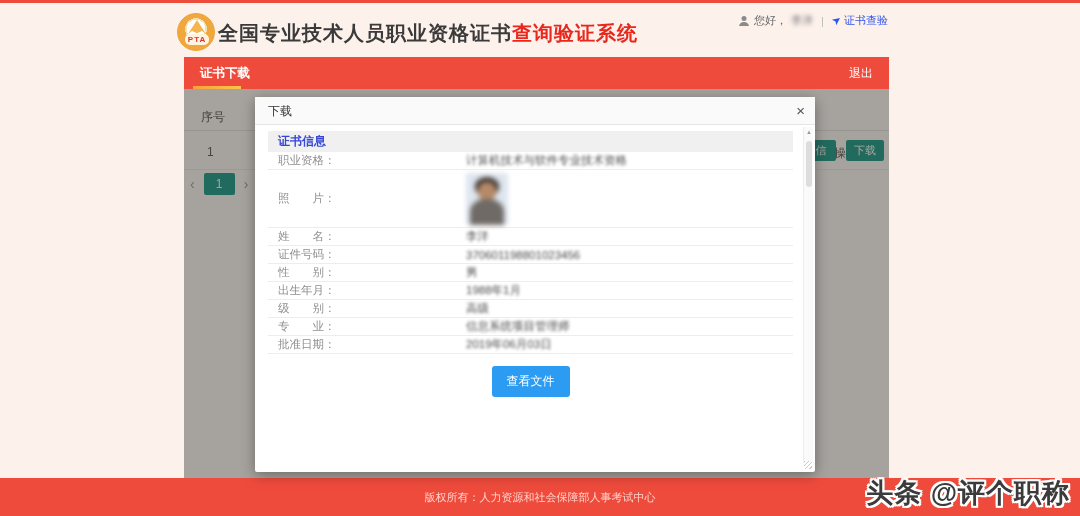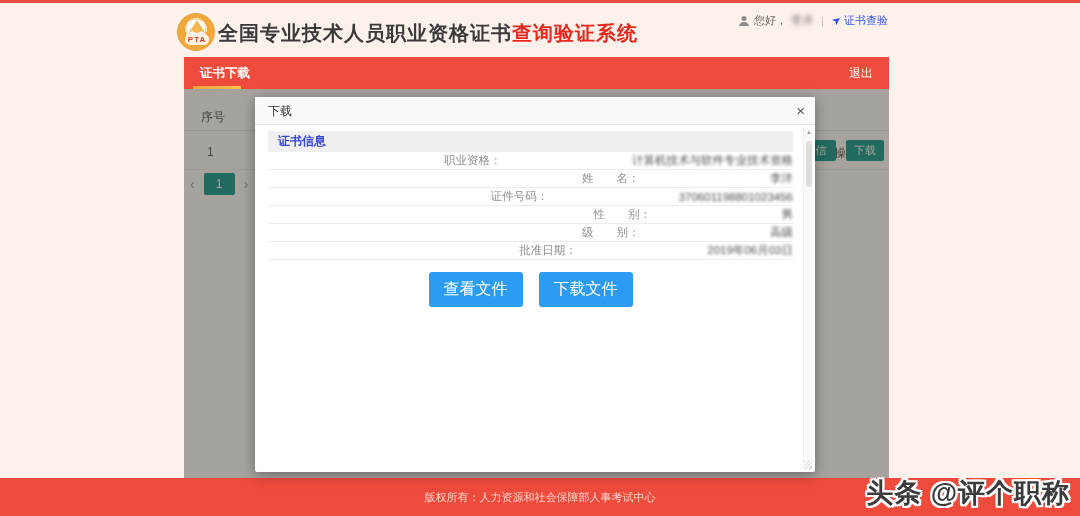--- a/index.html
+++ b/index.html
@@ -58,32 +58,32 @@
 
   
   .modal { position:absolute; left:71px; top:8px; width:560px; height:375px; background:#fff;
     border-radius:2px; box-shadow:0 3px 14px rgba(0,0,0,0.35); z-index:3; }
   .modal-titlebar { position:relative; height:28px; background:#fafafa; border-bottom:1px solid #e5e5e5; }
   .modal-title { position:absolute; left:13px; top:0; line-height:28px; font-size:12px; color:#333; }
   .modal-close { position:absolute; right:10px; top:0; line-height:28px; font-size:15px; color:#555; cursor:pointer; }
   .modal-body { position:absolute; left:13px; right:22px; top:34px; }
   .section-bar { height:21px; line-height:21px; background:#f0f0f0; padding-left:10px;
     color:#3646d6; font-size:12px; font-weight:bold; }
-  .frow { display:flex; align-items:center; border-bottom:1px solid #ededed; min-height:17px; padding:1px 0 1px 10px;justify-content:flex-end; }
+  .frow { display:flex; align-items:center; border-bottom:1px solid #ededed; min-height:17px; padding:1px 0 1px 10px; }
   .flabel { width:188px; font-size:11.5px; color:#8f8f8f; flex-shrink:0; }
   .fvalue { font-size:11.5px; color:#4a4a4a; filter:blur(1.8px); }
   .frow-photo { min-height:58px; }
   .photo { width:42px; height:52px; border-radius:2px; overflow:hidden; filter:blur(2.5px);
     background:linear-gradient(180deg,#dde5ee 0 100%); position:relative; }
   .photo .hair { position:absolute; left:9px; top:4px; width:24px; height:18px; border-radius:50% 50% 40% 40%; background:#3c332e; }
   .photo .face { position:absolute; left:12px; top:9px; width:18px; height:19px; border-radius:45%; background:#b58a68; }
   .photo .body { position:absolute; left:4px; top:26px; width:34px; height:28px; border-radius:45% 45% 0 0; background:#6f6a66; }
   .modal-btns { display:flex; justify-content:center; gap:16px; margin-top:12px; }
   .btn-blue { background:#2c9cf3; color:#fff; border:none; border-radius:3px;
-    font-size:16px; padding:7px 15px; cursor:pointer; font-family:inherit; }
+    font-size:12px; padding:7px 15px; cursor:pointer; font-family:inherit; }
 
   .mscrollbar { position:absolute; right:2px; top:30px; width:10px; height:336px;
     background:#fafafa; border-left:1px solid #ededed; }
   .mscrollbar .up { position:absolute; top:2px; left:1px; width:8px; text-align:center; font-size:6px; color:#999; }
   .mscrollbar .thumb { position:absolute; top:14px; left:2px; width:6px; height:46px; background:#ddd; border-radius:3px; }
   .mscroll-corner { position:absolute; right:3px; bottom:3px; width:8px; height:8px;
     background:repeating-linear-gradient(135deg,#ccc 0 1px,transparent 1px 3px); }
 
   
   .footer { position:absolute; left:0; top:478px; width:1080px; height:38px; background:#ef4b3c; }
@@ -153,45 +153,60 @@
       <span class="modal-close">×</span>
     </div>
     <div class="modal-body">
       <div class="section-bar">证书信息</div>
 
       <div class="frow">
         <span class="flabel">职业资格：</span>
         <span class="fvalue">计算机技术与软件专业技术资格</span>
       </div>
 
+      <div class="frow frow-photo">
+        <span class="flabel">照　　片：</span>
+        <span class="photo">
+          <span class="hair"></span>
+          <span class="face"></span>
+          <span class="body"></span>
+        </span>
+      </div>
 
       <div class="frow">
         <span class="flabel">姓　　名：</span>
         <span class="fvalue">李洋</span>
       </div>
       <div class="frow">
         <span class="flabel">证件号码：</span>
         <span class="fvalue">370601198801023456</span>
       </div>
       <div class="frow">
         <span class="flabel">性　　别：</span>
         <span class="fvalue">男</span>
       </div>
       <div class="frow">
+        <span class="flabel">出生年月：</span>
+        <span class="fvalue">1988年1月</span>
+      </div>
+      <div class="frow">
         <span class="flabel">级　　别：</span>
         <span class="fvalue">高级</span>
       </div>
       <div class="frow">
+        <span class="flabel">专　　业：</span>
+        <span class="fvalue">信息系统项目管理师</span>
+      </div>
+      <div class="frow">
         <span class="flabel">批准日期：</span>
         <span class="fvalue">2019年06月03日</span>
       </div>
 
       <div class="modal-btns">
         <button class="btn-blue">查看文件</button>
-        <button class="btn-blue">下载文件</button>
       </div>
     </div>
 
     <div class="mscrollbar">
       <div class="up">▲</div>
       <div class="thumb"></div>
     </div>
     <div class="mscroll-corner"></div>
   </div>
 </div>

